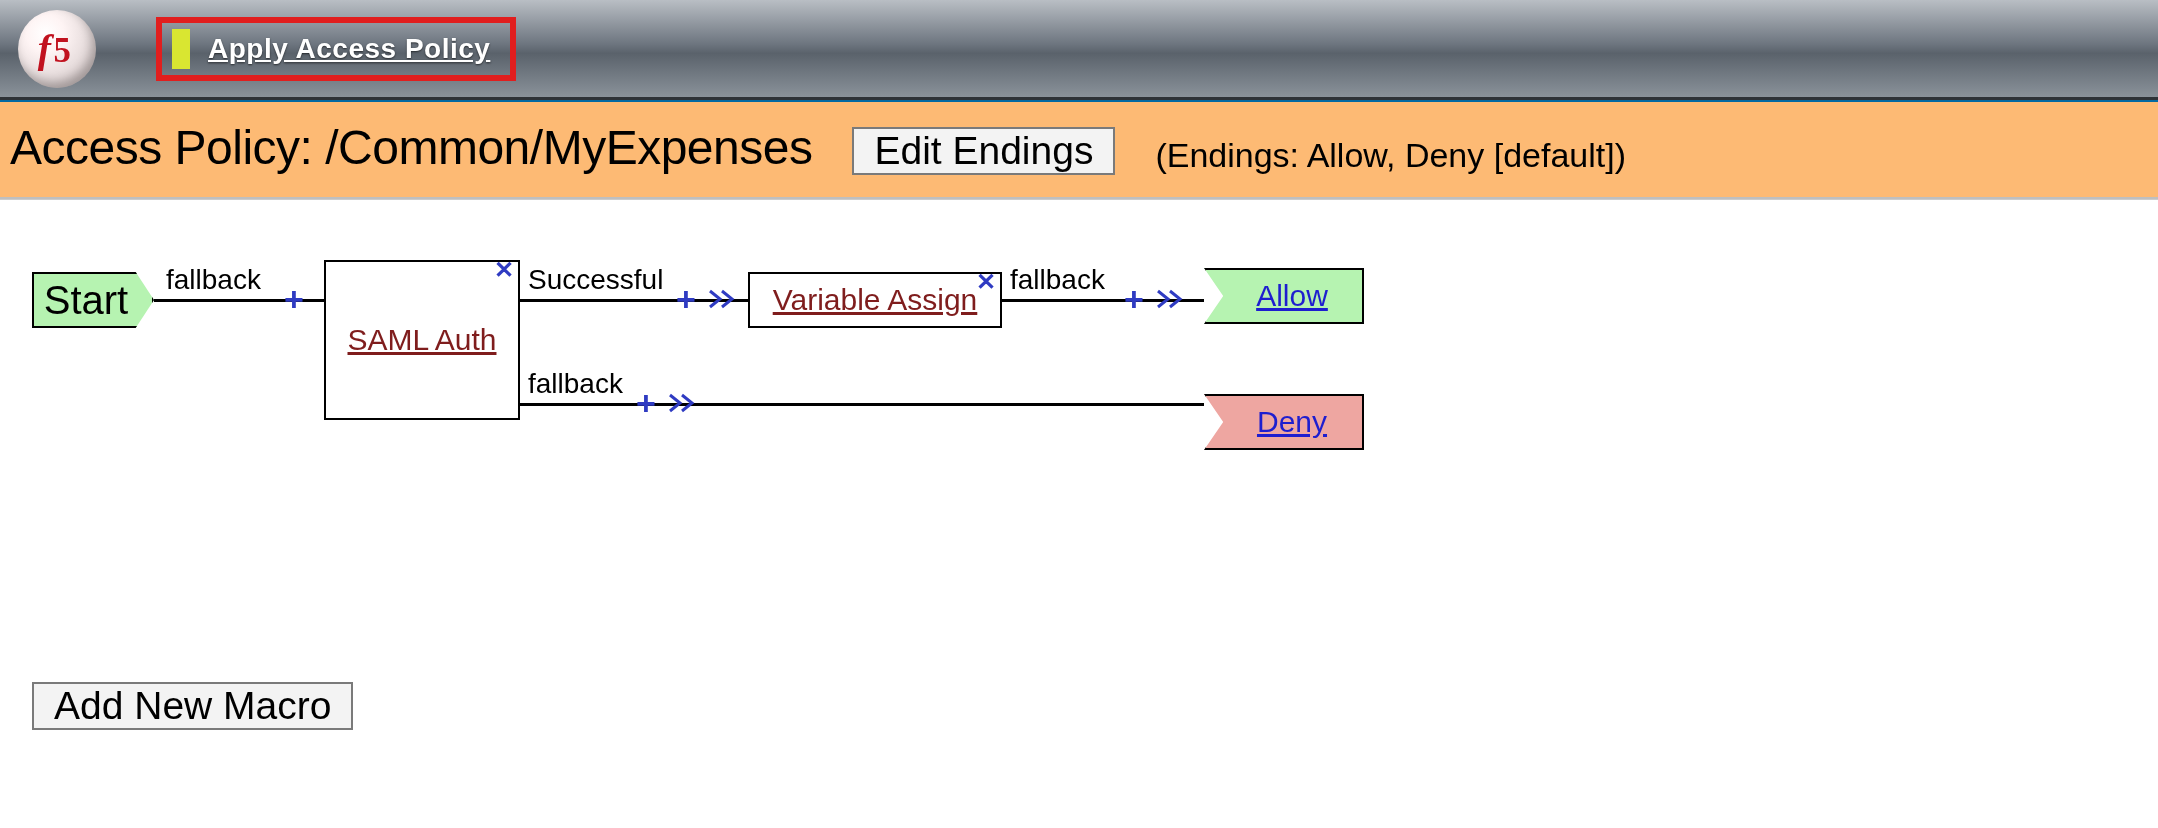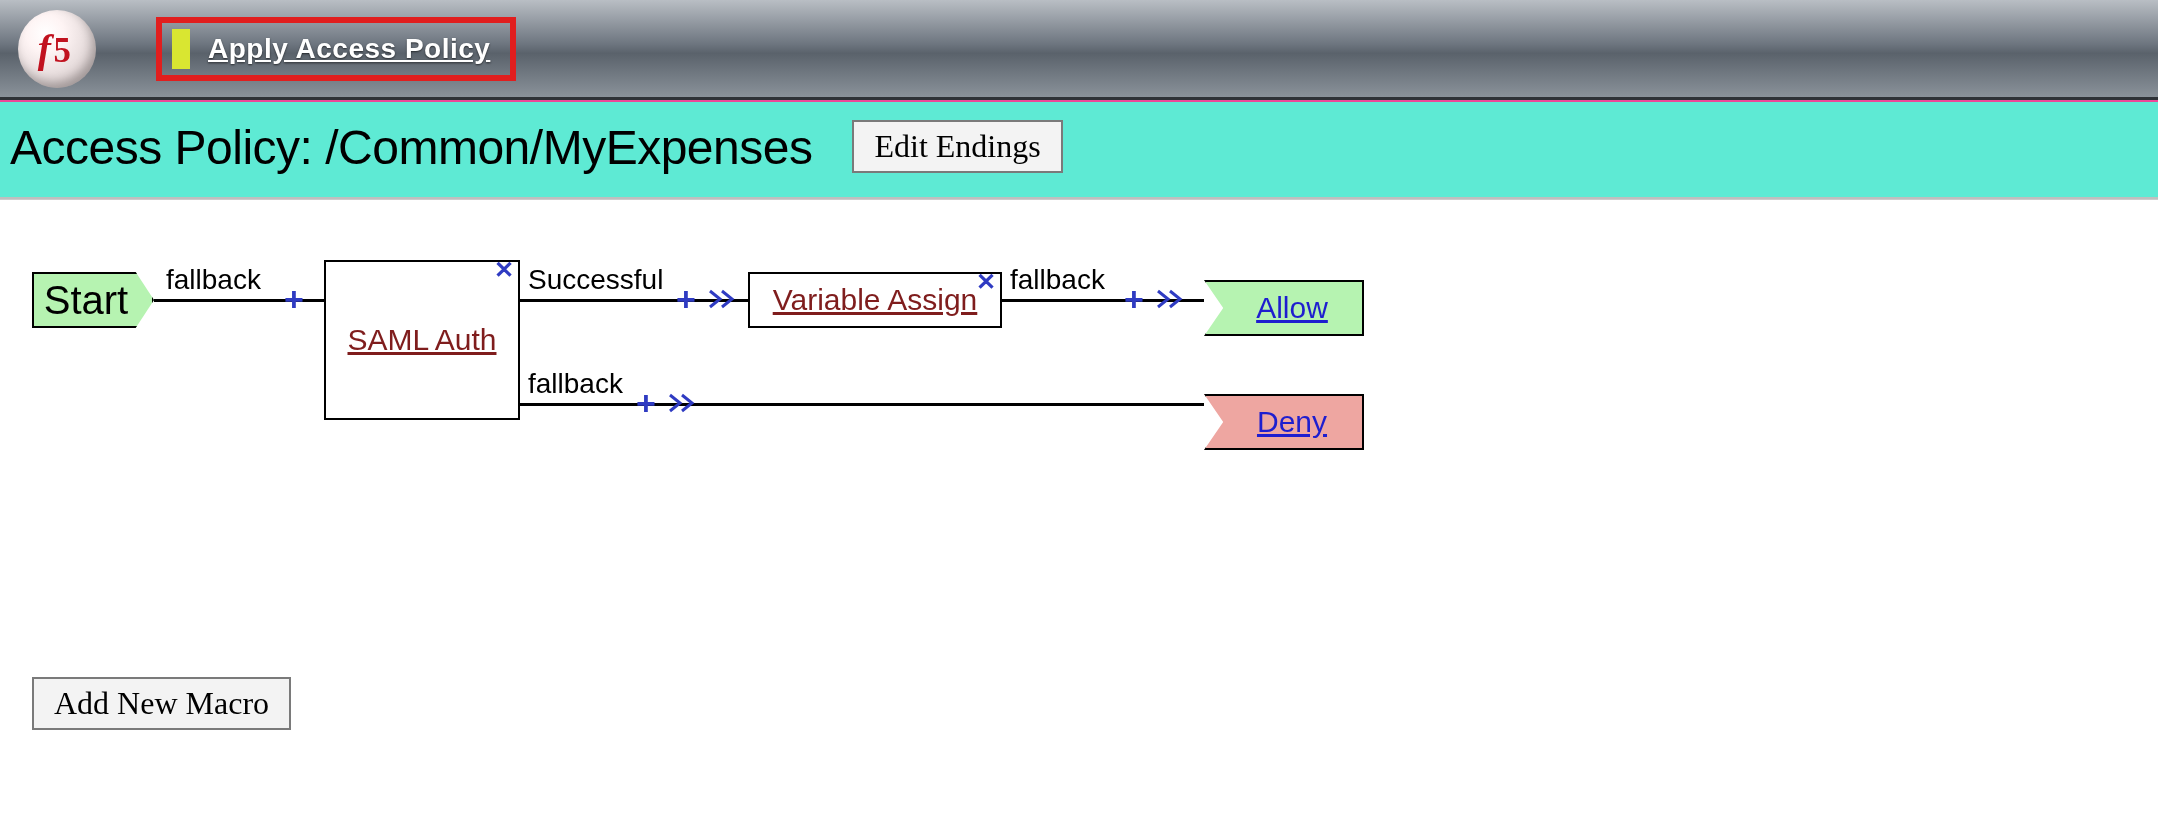--- a/index.html
+++ b/index.html
@@ -32,35 +32,35 @@
     width:18px;height:40px;background:#d9e631;margin-right:18px;
   }
   .apply-link{
     font-size:28px;font-weight:700;color:#fff;text-decoration:underline;
     text-shadow:0 1px 2px rgba(0,0,0,.6);
     letter-spacing:.5px;
   }
 
   
   .policy-bar{
-    background:#5eead4;
-    border-top:2px solid #ec4899;
+    background:#fdba74;
+    border-top:2px solid #0369a1;
     border-bottom:2px solid #bfbfbf;
     padding:18px 22px 22px 10px;
-    display:flex;align-items:flex-start;
+    display:flex;align-items:flex-end;
     gap:40px;
   }
   .policy-title{font-size:48px;font-weight:400;letter-spacing:-.5px;}
   .btn{
-    font-size:32px;
+    font-size:39px;
     background:#f3f3f3;
     border:2px solid #7a7a7a;
-    padding:6px 20px;
+    padding:0 20px;
     cursor:pointer;
-    font-family:Liberation Serif, serif;
+    font-family:Liberation Sans, sans-serif;
   }
   .endings-desc{font-size:34px;}
 
   
   .canvas{position:relative;height:560px;border-top:1px solid #ccc;}
   .flow{position:absolute;left:32px;top:60px;width:1410px;height:200px;}
 
   .start-node{
     position:absolute;left:0;top:12px;
     width:122px;height:56px;
@@ -86,21 +86,21 @@
   }
 
   
   .ending{
     position:absolute;width:160px;height:56px;border:2px solid #000;
     display:flex;align-items:center;justify-content:center;
     font-size:30px;
     clip-path:polygon(0 0,100% 0,100% 100%,0 100%,12% 50%);
     padding-left:16px;box-sizing:border-box;
   }
-  .allow{left:1172px;top:20px;background:#b6f3b1;}
+  .allow{left:1172px;top:8px;background:#b6f3b1;}
   .deny {left:1172px;top:116px;background:#eea6a1;margin-top:18px;}
   .ending a{color:#1e1ecf;text-decoration:underline;}
 
   
   .h-line{position:absolute;height:2.5px;background:#000;}
   .branch-label{position:absolute;font-size:28px;}
   .plus{position:absolute;font-size:34px;font-weight:700;color:#2f3bc2;cursor:pointer;line-height:1;user-select:none;}
   .dbl-arrow{position:absolute;color:#2f3bc2;cursor:pointer;font-size:26px;font-weight:bold;line-height:1;}
   .dbl-arrow svg{display:block;}
 
@@ -119,20 +119,21 @@
   </div>
   <div class="apply-wrap">
     <div class="apply-marker"></div>
     <a href="#" class="apply-link">Apply Access Policy</a>
   </div>
 </div>
 
 <div class="policy-bar">
   <div class="policy-title">Access Policy: /Common/MyExpenses</div>
   <button class="btn">Edit Endings</button>
+  <div class="endings-desc">(Endings: Allow, Deny [default])</div>
 </div>
 
 <div class="canvas">
   <div class="flow">
 
     <div class="start-node">Start</div>
 
     <div class="h-line" style="left:122px;top:39px;width:170px;"></div>
     <div class="branch-label" style="left:134px;top:4px;">fallback</div>
     <span class="plus" style="left:252px;top:22px;">+</span>

